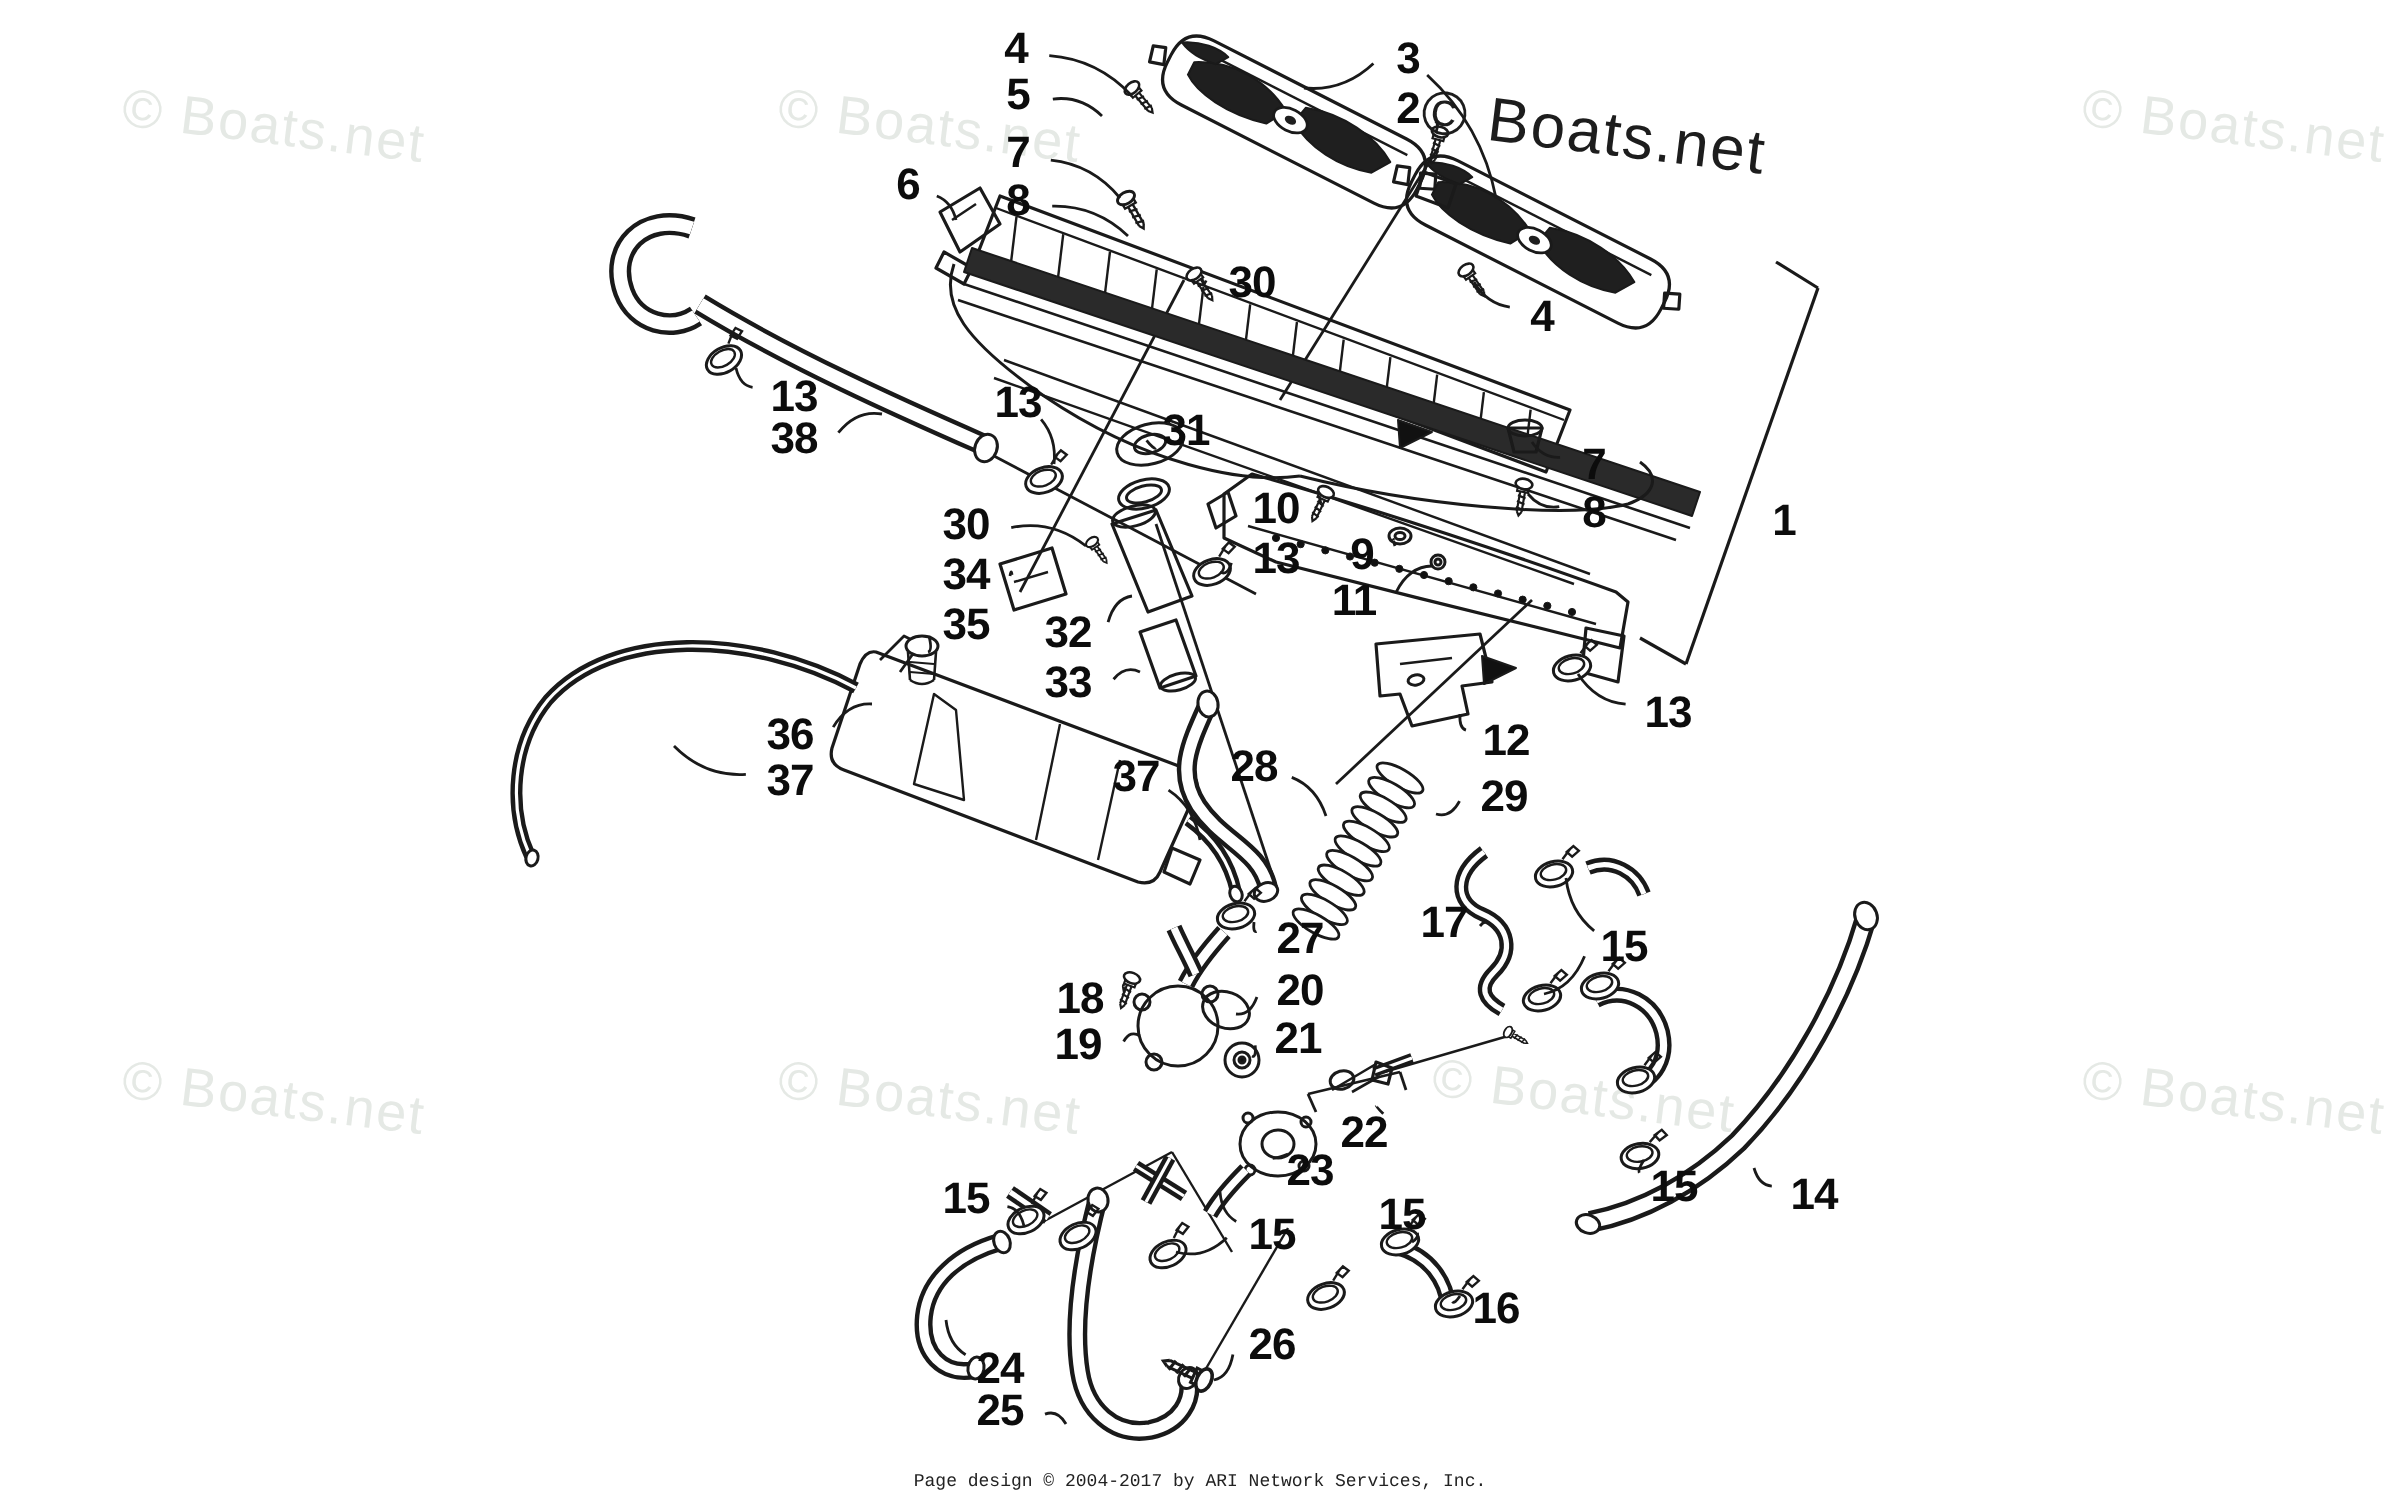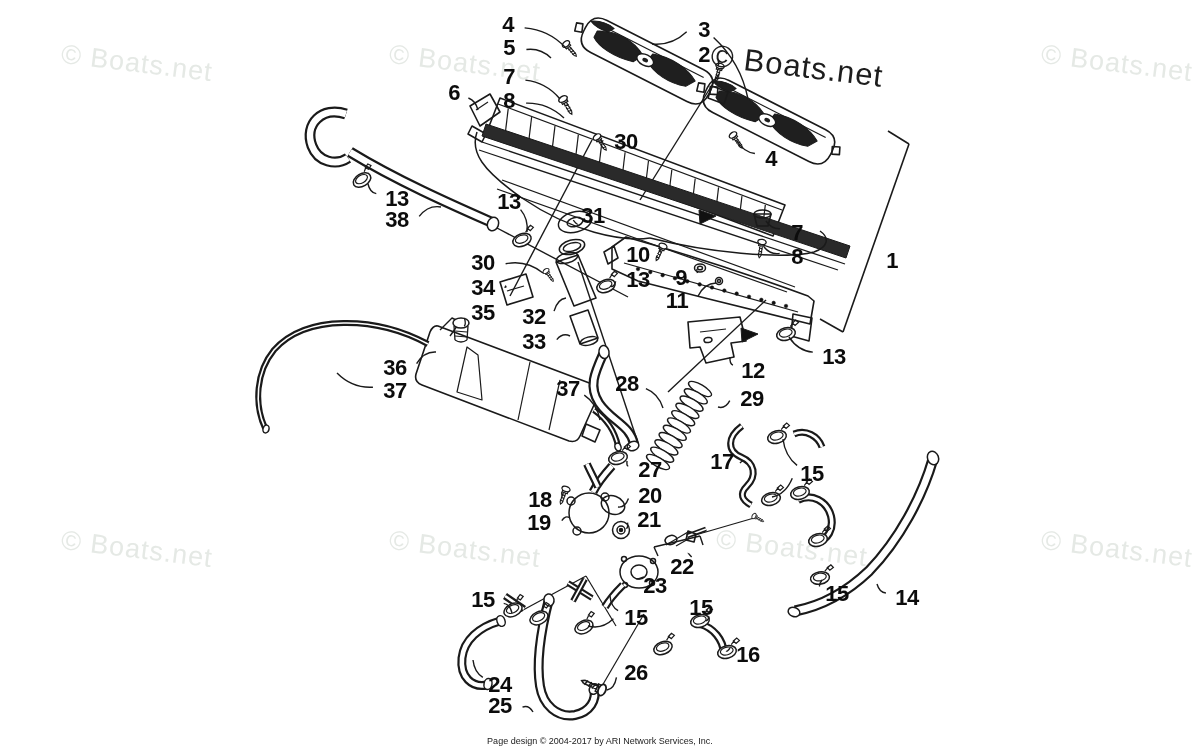--- a/index.html
+++ b/index.html
@@ -4,21 +4,21 @@
 <style>
   html,body{margin:0;padding:0;background:#fff;}
   #stage{position:relative;width:1200px;height:750px;background:#fff;overflow:hidden;
          font-family:"Liberation Sans",sans-serif;}
   #diagram-svg{position:absolute;left:0;top:0;}
   .wm-light{fill:#e5e9e5;font-size:27px;letter-spacing:1px;}
   .wm-dark{fill:#1d1d1d;font-size:31px;letter-spacing:1px;}
   .callout-text{fill:#0c0c0c;font-size:22px;font-weight:bold;letter-spacing:-0.5px;}
   .leader{stroke:#1a1a1a;stroke-width:1.4;fill:none;}
   #footer-credit{position:absolute;left:50%;top:736px;transform:translateX(-50%);
-     font-size:9px;color:#222;white-space:nowrap;font-family:Liberation Sans, sans-serif;}
+     font-size:9px;color:#222;white-space:nowrap;font-family:Liberation Mono, monospace;}
 </style>
 </head>
 <body>
 
 <div id="stage">
   <svg id="diagram-svg" width="1200" height="750" viewBox="0 0 1200 750">
     <g id="wm-light-layer">
         <text x="137" y="63" text-anchor="middle" dominant-baseline="central" class="wm-light" transform="rotate(7 137 63)">© Boats.net</text>
         <text x="465" y="63" text-anchor="middle" dominant-baseline="central" class="wm-light" transform="rotate(7 465 63)">© Boats.net</text>
         <text x="1117" y="63" text-anchor="middle" dominant-baseline="central" class="wm-light" transform="rotate(7 1117 63)">© Boats.net</text>

